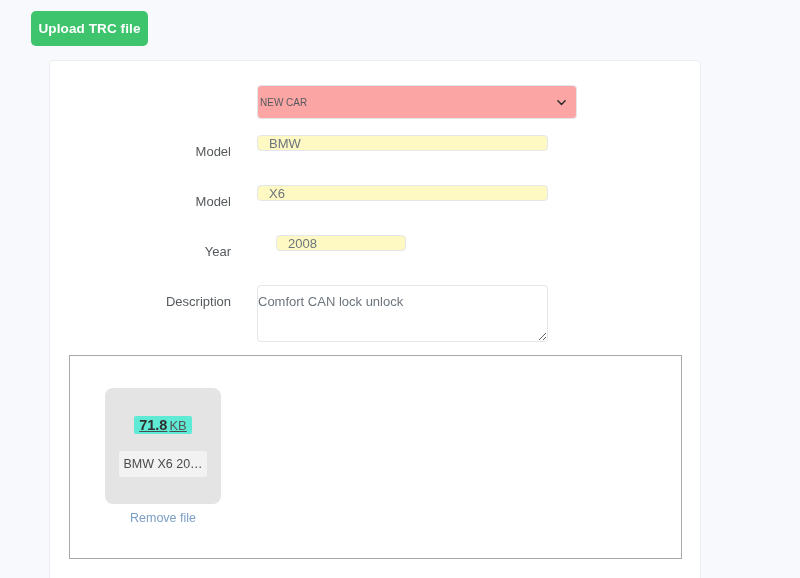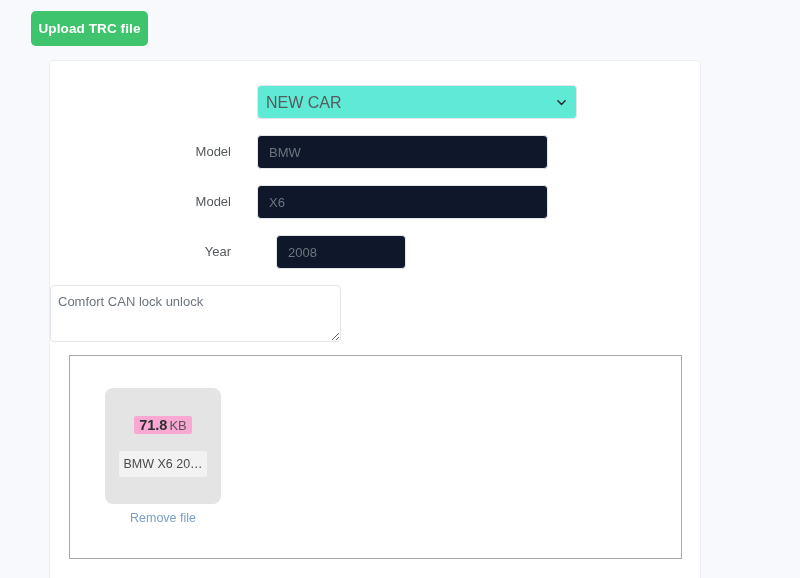--- a/index.html
+++ b/index.html
@@ -59,47 +59,47 @@
   .field-label {
     width: 207px;
     text-align: right;
     padding-right: 26px;
     font-size: 13px;
     color: #55595c;
     line-height: 34px;
     white-space: nowrap;
   }
   .text-input {
-    height: 34px;
+    height: 16px;
     border: 1px solid #e3e6ea;
     border-radius: 4px;
-    background: #0f172a;
+    background: #fef9c3;
     font-family: "Liberation Sans", sans-serif;
     font-size: 13px;
     color: #6c757d;
     padding: 3px 11px;
     outline: none;
   }
 
   
   #select-row { left: 0; top: 24px; }
   #car-select-wrap {
     position: relative;
     width: 320px;
   }
   #car-select {
     width: 320px;
     height: 34px;
     border: 1px solid #e3e6ea;
     border-radius: 4px;
-    background: #5eead4;
-    font-family: "Liberation Sans", sans-serif;
-    font-size: 16px;
+    background: #fca5a5;
+    font-family: "Liberation Sans", sans-serif;
+    font-size: 10px;
     color: #575b5e;
-    padding: 0 26px 0 8px;
+    padding: 0 26px 0 2px;
     outline: none;
     -webkit-appearance: none;
     -moz-appearance: none;
     appearance: none;
     cursor: pointer;
   }
   #select-caret {
     position: absolute;
     right: 11px;
     top: 13px;
@@ -119,21 +119,21 @@
 
   #desc-input {
     width: 291px;
     height: 57px;
     border: 1px solid #e3e6ea;
     border-radius: 4px;
     background: #fff;
     font-family: "Liberation Sans", sans-serif;
     font-size: 13px;
     color: #6c757d;
-    padding: 8px 7px;
+    padding: 8px 0;
     outline: none;
     resize: vertical;
     line-height: 1.3;
     overflow: hidden;
   }
 
   
   #dropzone {
     position: absolute;
     left: 19px;
@@ -157,27 +157,28 @@
     background: #e4e4e4;
     border-radius: 8px;
     position: relative;
     display: flex;
     flex-direction: column;
     align-items: center;
     justify-content: center;
     cursor: pointer;
   }
   #file-size {
-    background: #f9a8d4;
+    background: #5eead4;
     border-radius: 2px;
     padding: 1px 5px;
     font-size: 14px;
     color: #4b4b4b;
     margin-bottom: 17px;
     white-space: nowrap;
+    text-decoration: underline;
   }
   #file-size .num {
     font-weight: bold;
     color: #2f2f2f;
     font-size: 14.5px;
   }
   #file-size .unit {
     font-weight: normal;
     color: #555;
     font-size: 13px;
@@ -231,20 +232,21 @@
     <span class="field-label">Model</span>
     <input class="text-input" id="model-input" type="text" value="X6" style="">
   </div>
 
   <div class="form-row" id="year-row">
     <span class="field-label">Year</span>
     <input class="text-input" id="year-input" type="text" value="2008" style="">
   </div>
 
   <div class="form-row" id="desc-row">
+    <span class="field-label">Description</span>
     <textarea id="desc-input" style="">Comfort CAN lock unlock</textarea>
   </div>
 
   <div id="dropzone">
     <div id="file-item">
       <div id="file-thumb">
         <div id="file-size">
           <span class="num">71.8</span><span class="unit">KB</span>
         </div>
         <div id="file-name">BMW X6 20…</div>

